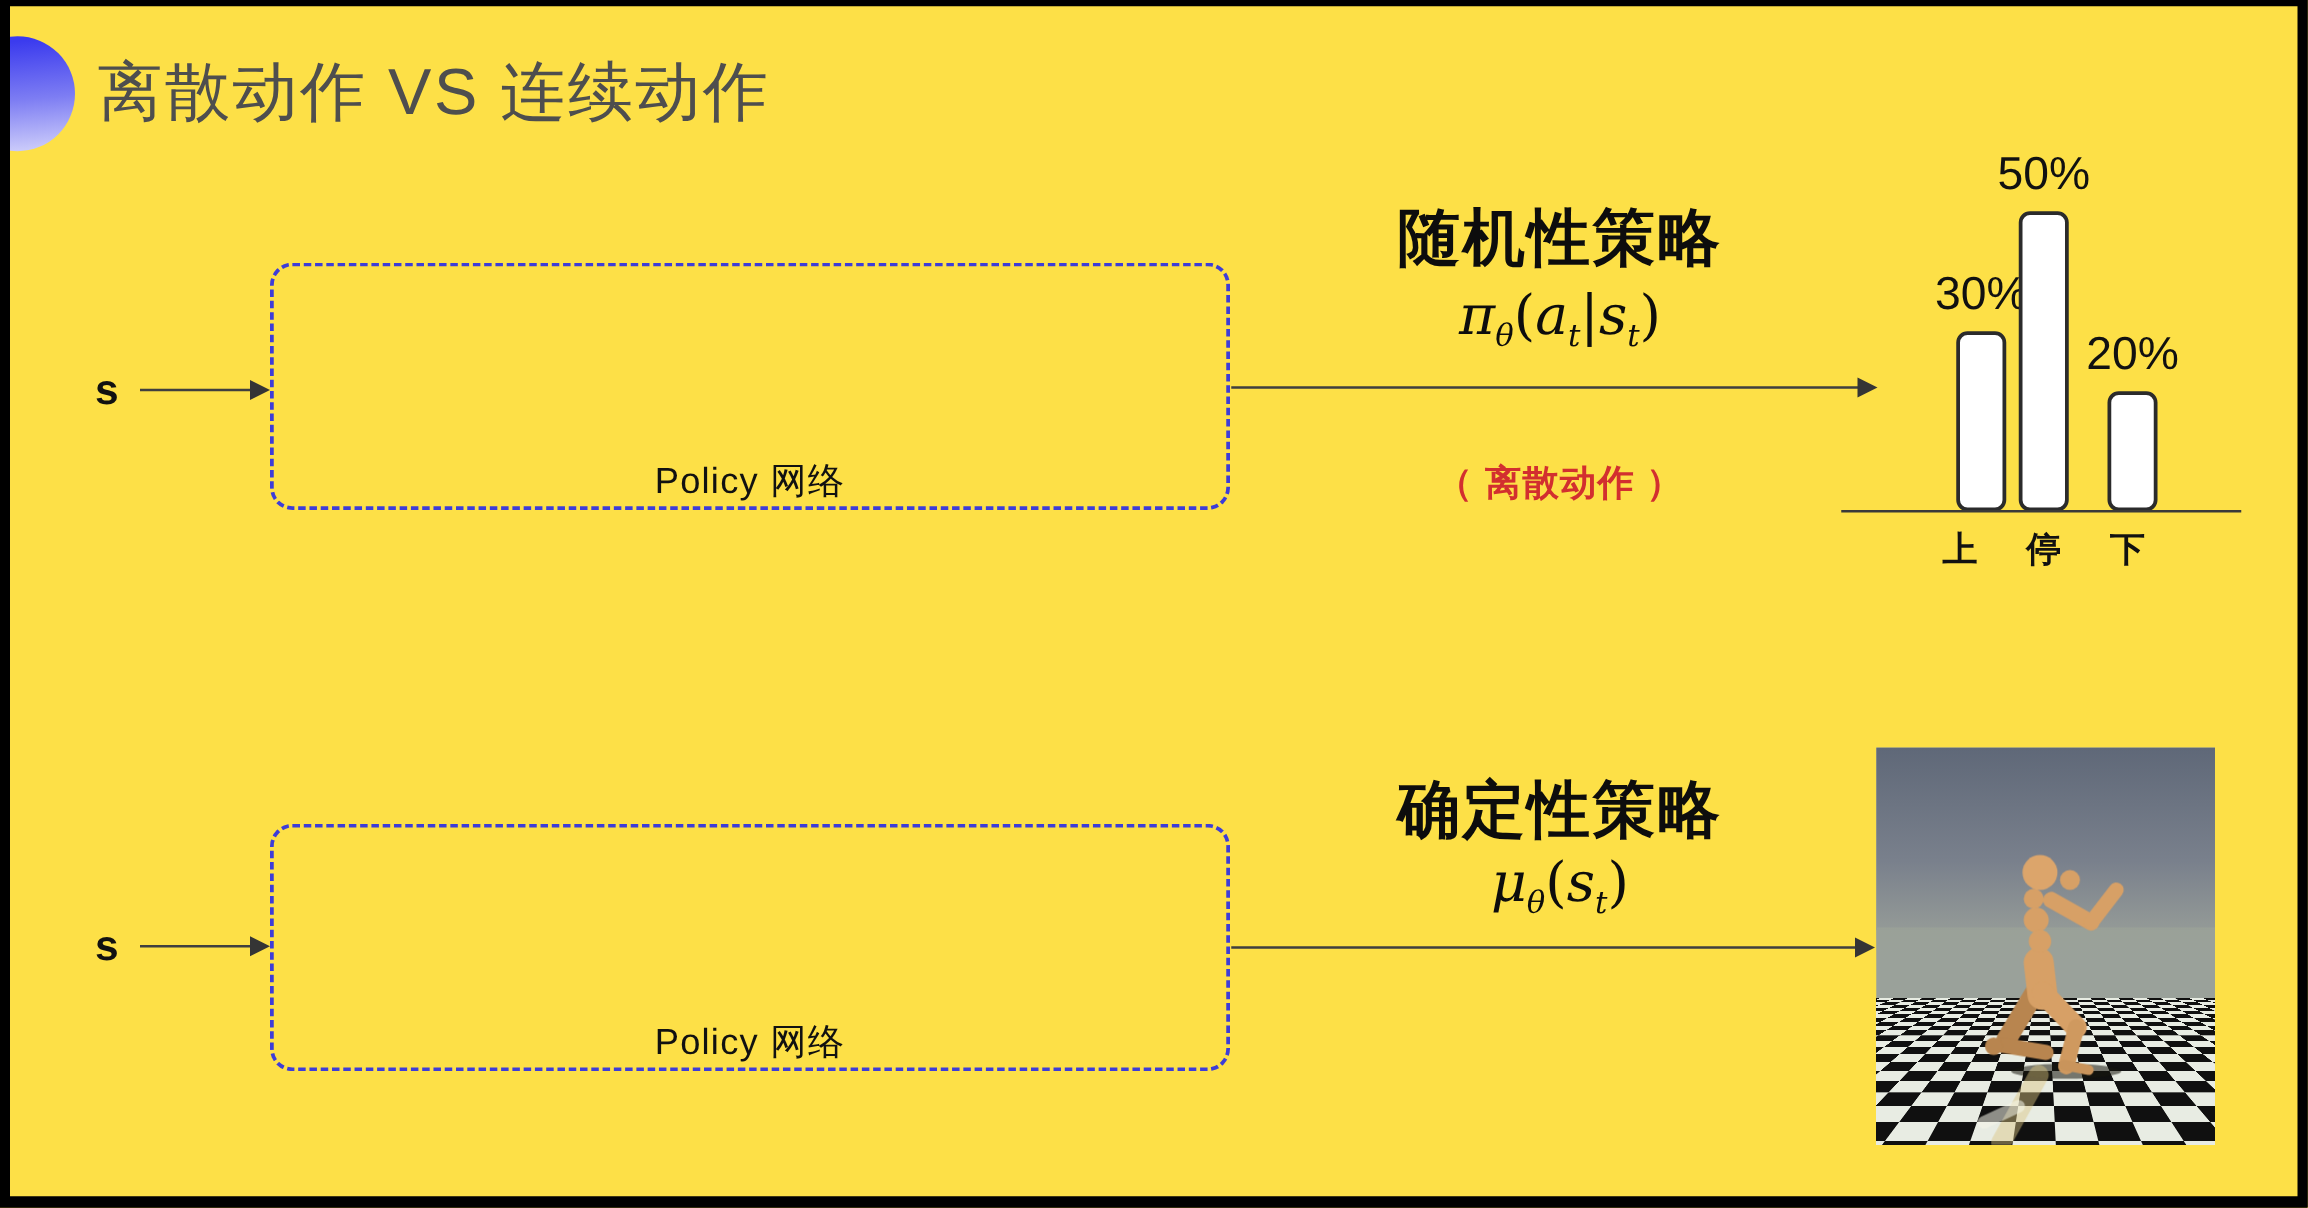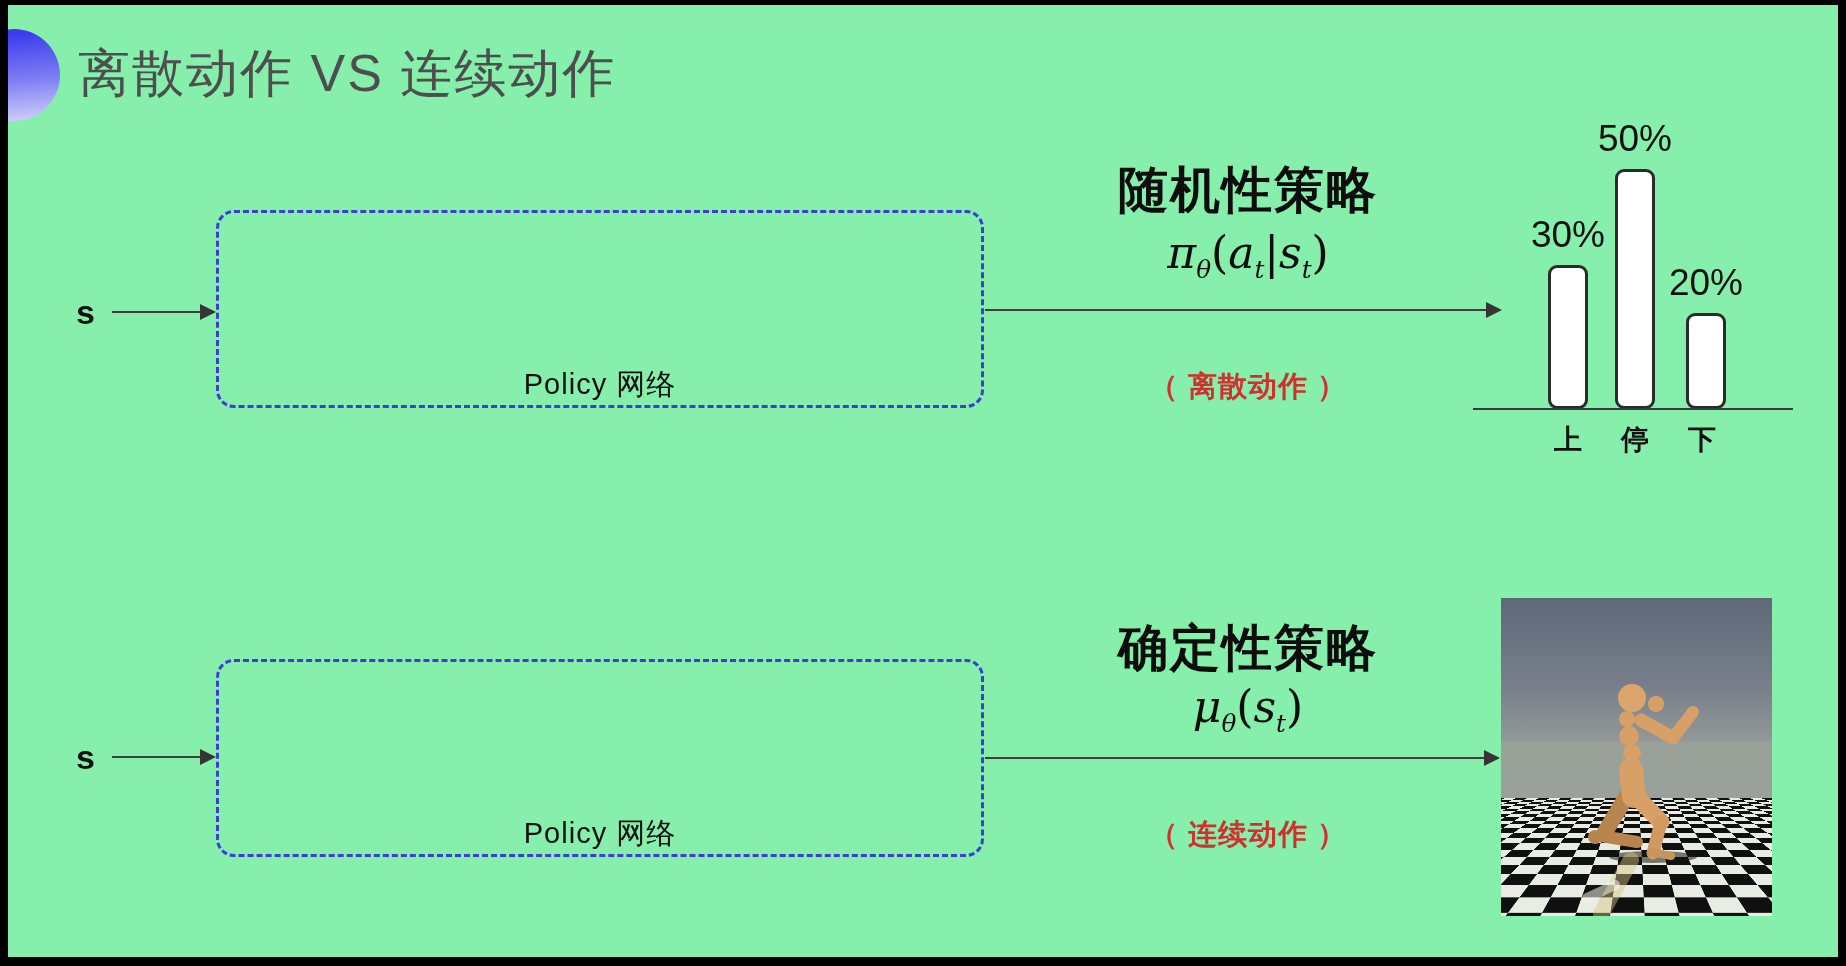--- a/index.html
+++ b/index.html
@@ -1,18 +1,18 @@
 <!DOCTYPE html>
 <html><head>
 <meta charset="utf-8">
 <style>
   html,body{margin:0;padding:0;background:#000;}
   .stage{position:relative;width:1846px;height:966px;background:#000;overflow:hidden;
          font-family:"Liberation Sans",sans-serif;}
-  .slide{position:absolute;left:8px;top:5px;right:8px;bottom:9px;background:#86efac;overflow:hidden;}
+  .slide{position:absolute;left:8px;top:5px;right:8px;bottom:9px;background:#fde047;overflow:hidden;}
 
   
   .accent-circle{position:absolute;left:-40px;top:24px;width:92px;height:92px;border-radius:50%;
     background:linear-gradient(175deg,#3b3bee 8%,#7d7df3 55%,#c9c9fa 95%);}
   .page-title{position:absolute;left:70px;top:34px;font-size:52px;font-weight:500;color:#4e4e4e;
     letter-spacing:2px;white-space:nowrap;}
 
   
   .s-label{position:absolute;font-size:34px;font-weight:600;color:#111;}
   .arrow-line{position:absolute;height:2px;background:#3f3f3f;}
@@ -29,21 +29,21 @@
   .formula sub{font-size:0.56em;font-style:italic;}
   .action-note{font-size:29px;font-weight:600;color:#d22f2f;letter-spacing:1px;white-space:nowrap;}
 
   
   .chart{position:absolute;left:1455px;top:90px;width:350px;height:370px;}
   .chart .baseline{position:absolute;left:10px;top:313px;width:320px;height:2px;background:#3a3a3a;}
   .bar-group{position:absolute;bottom:56px;width:90px;display:flex;flex-direction:column;
     align-items:center;justify-content:flex-end;}
   .bar-group .pct{font-size:37px;font-weight:500;color:#111;margin-bottom:9px;}
   .bar-group .bar{width:40px;background:#fff;border:3px solid #2b2b2b;border-radius:9px;box-sizing:border-box;}
-  .bar-group.g0{left:60px;} .bar-group.g1{left:127px;} .bar-group.g2{left:198px;}
+  .bar-group.g0{left:77px;} .bar-group.g1{left:127px;} .bar-group.g2{left:198px;}
   .cat-label{position:absolute;top:326px;width:90px;text-align:center;font-size:28px;font-weight:600;color:#111;}
   .cat-label.c0{left:60px;} .cat-label.c1{left:127px;} .cat-label.c2{left:194px;}
 
   
   .mujoco{position:absolute;left:1493px;top:593px;width:271px;height:318px;overflow:hidden;background:#9aa19a;}
   .mujoco .floor{position:absolute;bottom:-26px;left:-415px;width:1100px;height:900px;
     background-image:repeating-conic-gradient(#101010 0% 25%, #e8ece3 0% 50%);
     background-size:80px 80px;transform-origin:50% 100%;
     transform:perspective(285px) rotateX(55deg);}
   .mujoco .sky{position:absolute;left:0;top:0;width:100%;height:146px;
@@ -105,21 +105,20 @@
       <span class="box-label">Policy 网络</span>
     </div>
 
     <div class="arrow-line" style="left:977px;top:752px;width:501px;"></div>
     <div class="arrow-head" style="left:1476px;top:745px;"></div>
 
     <div class="annot policy-type" style="top:610px;">确定性策略</div>
     <div class="annot formula" style="top:676px;">
       <span class="v">μ</span><sub>θ</sub><span>(</span><span class="v">s</span><sub>t</sub><span>)</span>
     </div>
-    <div class="annot action-note" style="top:810px;">（ 连续动作 ）</div>
 
     <div class="mujoco">
       <div class="floor"></div>
       <div class="sky"></div>
       <div class="haze"></div>
       <svg width="271" height="318" viewBox="0 0 271 318">
 
         <ellipse cx="152" cy="259" rx="44" ry="6" fill="rgba(22,22,12,0.55)"></ellipse>
         <path d="M100 316 L130 262" stroke="rgba(220,198,128,0.45)" stroke-width="16" stroke-linecap="round" fill="none"></path>
         <path d="M86 300 L114 287" stroke="rgba(246,246,234,0.55)" stroke-width="10" stroke-linecap="round" fill="none"></path>

